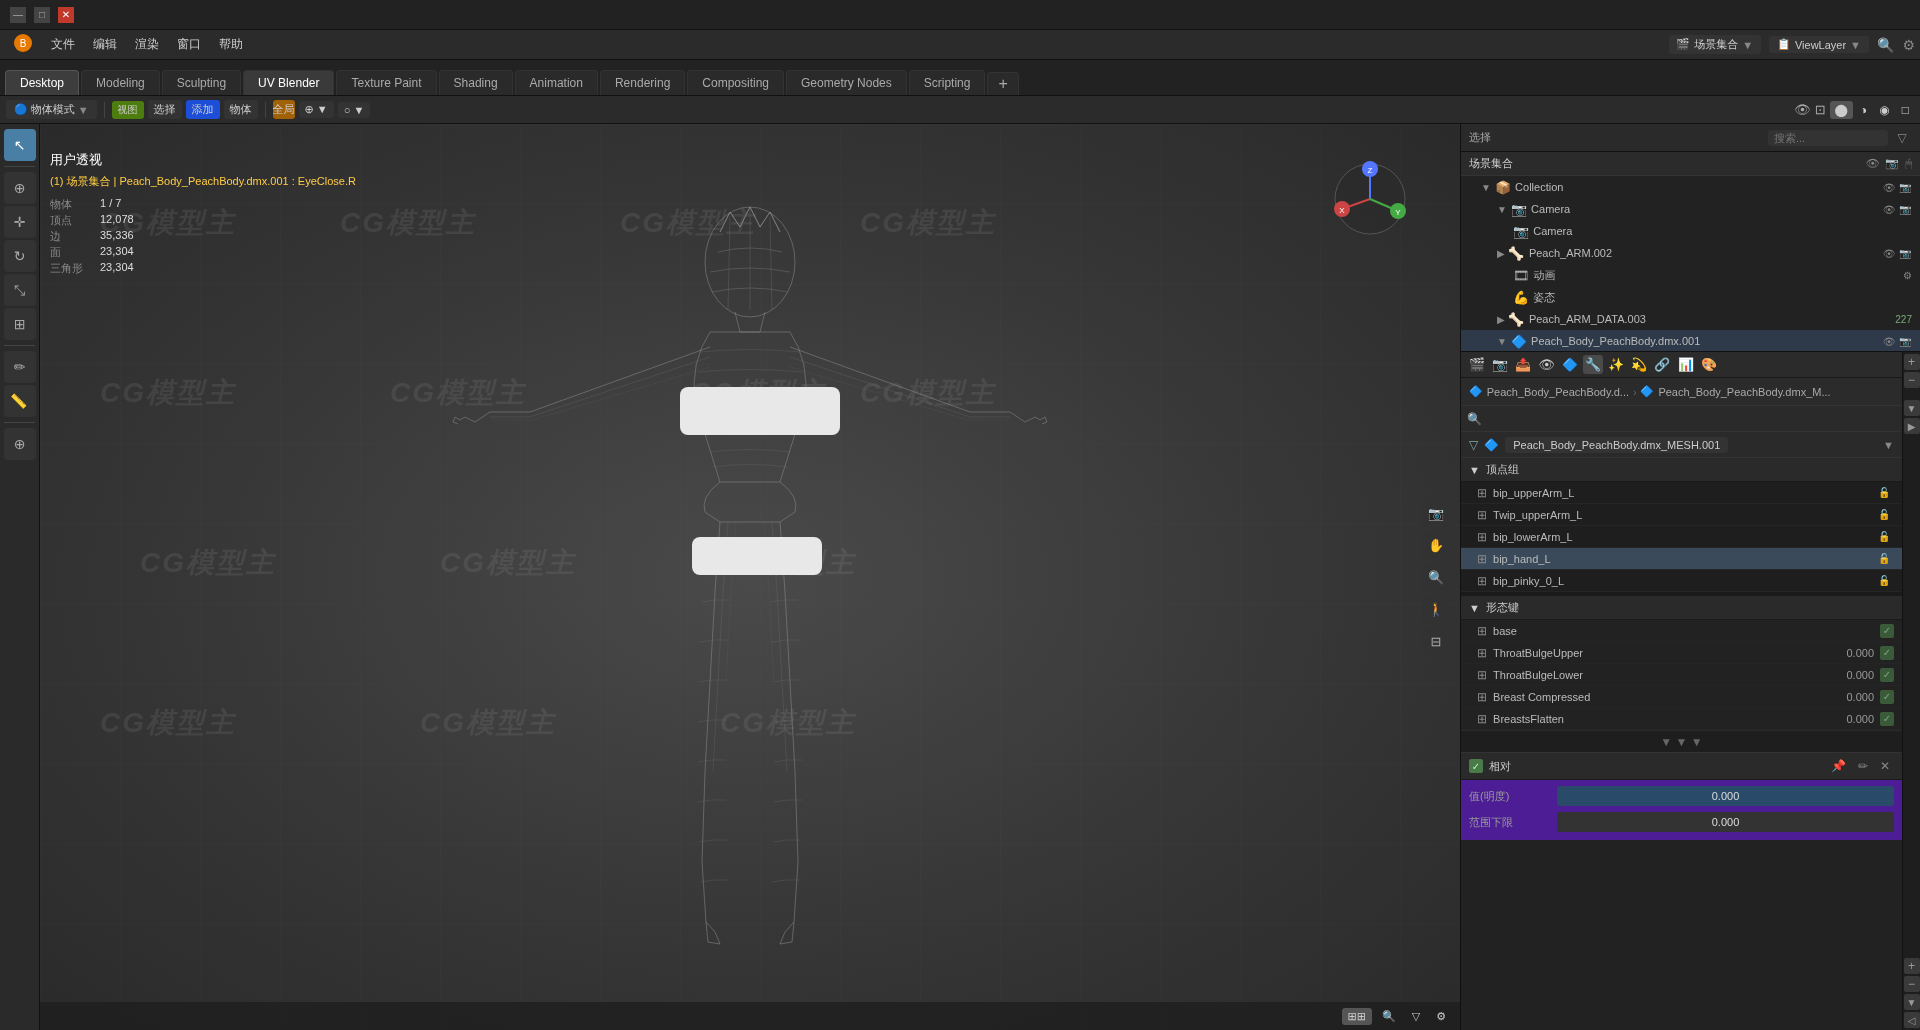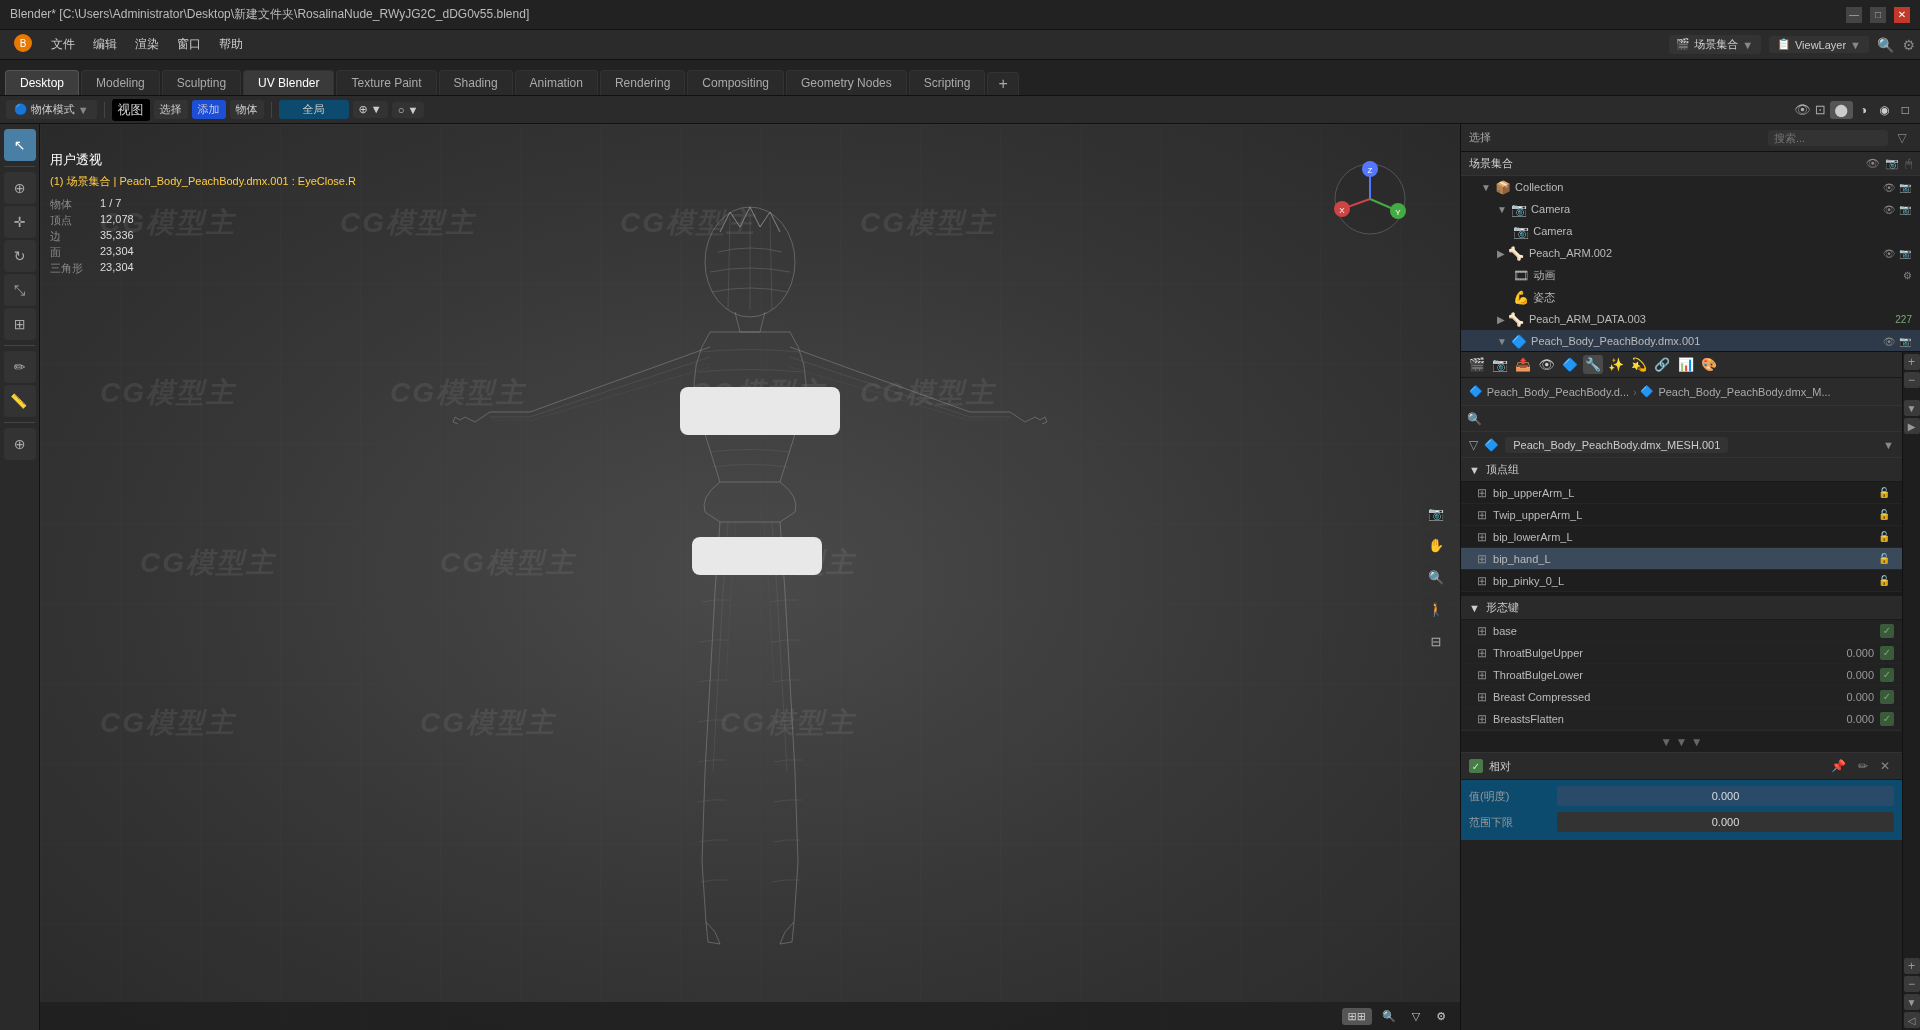--- a/index.html
+++ b/index.html
@@ -377,21 +377,21 @@
       width: 14px; height: 14px;
       background: #4a7a4a;
       border-radius: 2px;
       display: flex; align-items: center; justify-content: center;
       font-size: 10px; color: #aaffaa;
     }
     .section-actions { margin-left: auto; display: flex; gap: 4px; }
 
     
     #value-section {
-      background: #0c4a6e;
+      background: #4c1d95;
       padding: 4px 8px;
     }
     .value-row {
       height: 24px;
       display: flex;
       align-items: center;
       gap: 8px;
       margin-bottom: 2px;
     }
     .value-label { font-size: 11px; color: #999; min-width: 80px; }
@@ -445,21 +445,20 @@
         linear-gradient(rgba(100,100,100,0.06) 1px, transparent 1px),
         linear-gradient(90deg, rgba(100,100,100,0.06) 1px, transparent 1px);
       background-size: 80px 80px;
       pointer-events: none;
     }
   </style>
 </head>
 <body>
 
 <div id="title-bar">
-  <span class="title-text">Blender* [C:\Users\Administrator\Desktop\新建文件夹\RosalinaNude_RWyJG2C_dDG0v55.blend]</span>
   <div class="window-controls">
     <span>—</span>
     <span>□</span>
     <span style="background:#c0392b;color:#fff;">✕</span>
   </div>
 </div>
 
 <div id="menu-bar">
   <div class="menu-item">
     <svg width="20" height="20" viewBox="0 0 20 20">
@@ -508,26 +507,26 @@
   <div class="workspace-tab add-tab">+</div>
 </div>
 
 <div style="height:28px;background:#2b2b2b;display:flex;align-items:center;padding:0 6px;gap:4px;border-bottom:1px solid #111;">
   <div style="display:flex;align-items:center;gap:3px;background:#333;padding:2px 8px;border-radius:3px;font-size:11px;cursor:pointer;">
     <span>🔵</span>
     <span>物体模式</span>
     <span style="color:#888">▼</span>
   </div>
   <div class="top-bar-separator"></div>
-  <div style="padding:2px 6px;background:#000000;border-radius:3px;font-size:13px;cursor:pointer;">视图</div>
+  <div style="padding:2px 6px;background:#4d7c0f;border-radius:3px;font-size:10px;cursor:pointer;">视图</div>
   <div style="padding:2px 6px;background:#333;border-radius:3px;font-size:11px;cursor:pointer;">选择</div>
   <div style="padding:2px 6px;background:#1d4ed8;border-radius:3px;font-size:11px;cursor:pointer;">添加</div>
   <div style="padding:2px 6px;background:#333;border-radius:3px;font-size:11px;cursor:pointer;">物体</div>
   <div class="top-bar-separator"></div>
-  <div style="padding:2px 24px;background:#0c4a6e;border-radius:3px;font-size:11px;cursor:pointer;">全局</div>
+  <div style="padding:2px 0;background:#a16207;border-radius:3px;font-size:11px;cursor:pointer;">全局</div>
   <div style="padding:2px 6px;background:#333;border-radius:3px;font-size:11px;cursor:pointer;">⊕ ▼</div>
   <div style="padding:2px 6px;background:#333;border-radius:3px;font-size:11px;cursor:pointer;">○ ▼</div>
   <div style="margin-left:auto;display:flex;align-items:center;gap:4px;">
     <span style="font-size:13px;color:#aaa;cursor:pointer;">👁</span>
     <span style="font-size:13px;color:#aaa;cursor:pointer;">⊡</span>
     <div style="display:flex;gap:2px;">
       <span style="background:#555;padding:2px 5px;border-radius:3px;cursor:pointer;font-size:12px;">⬤</span>
       <span style="padding:2px 5px;border-radius:3px;cursor:pointer;font-size:12px;">◑</span>
       <span style="padding:2px 5px;border-radius:3px;cursor:pointer;font-size:12px;">◉</span>
       <span style="padding:2px 5px;border-radius:3px;cursor:pointer;font-size:12px;">□</span>

